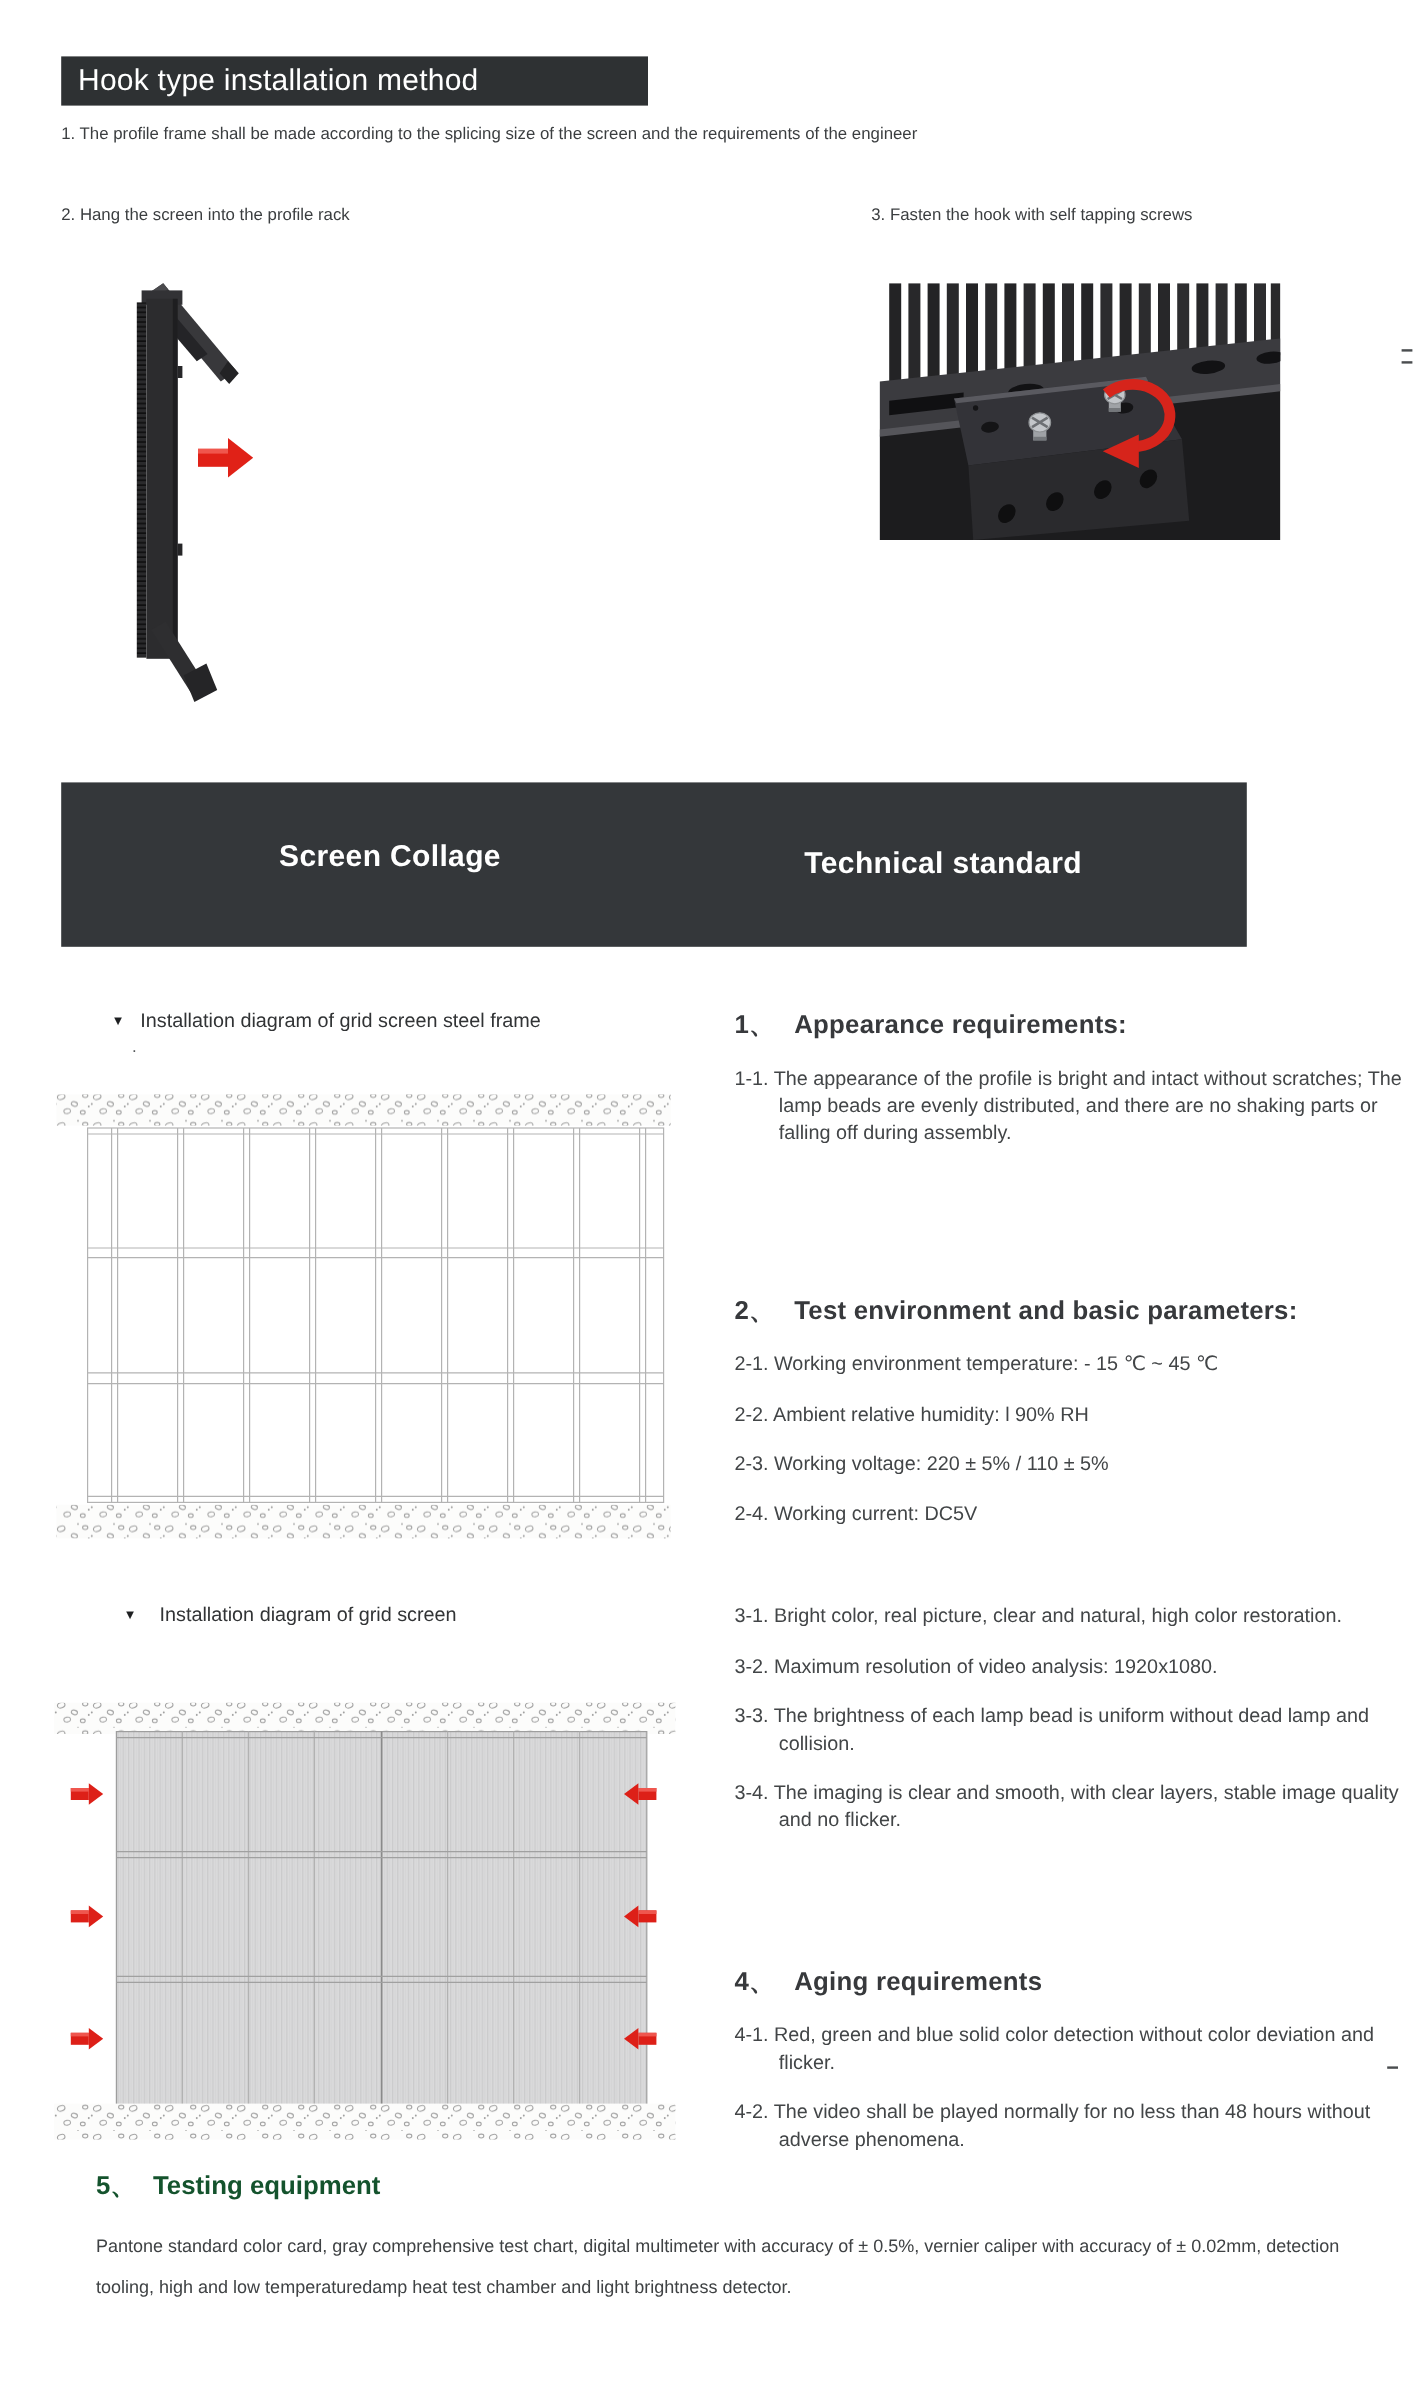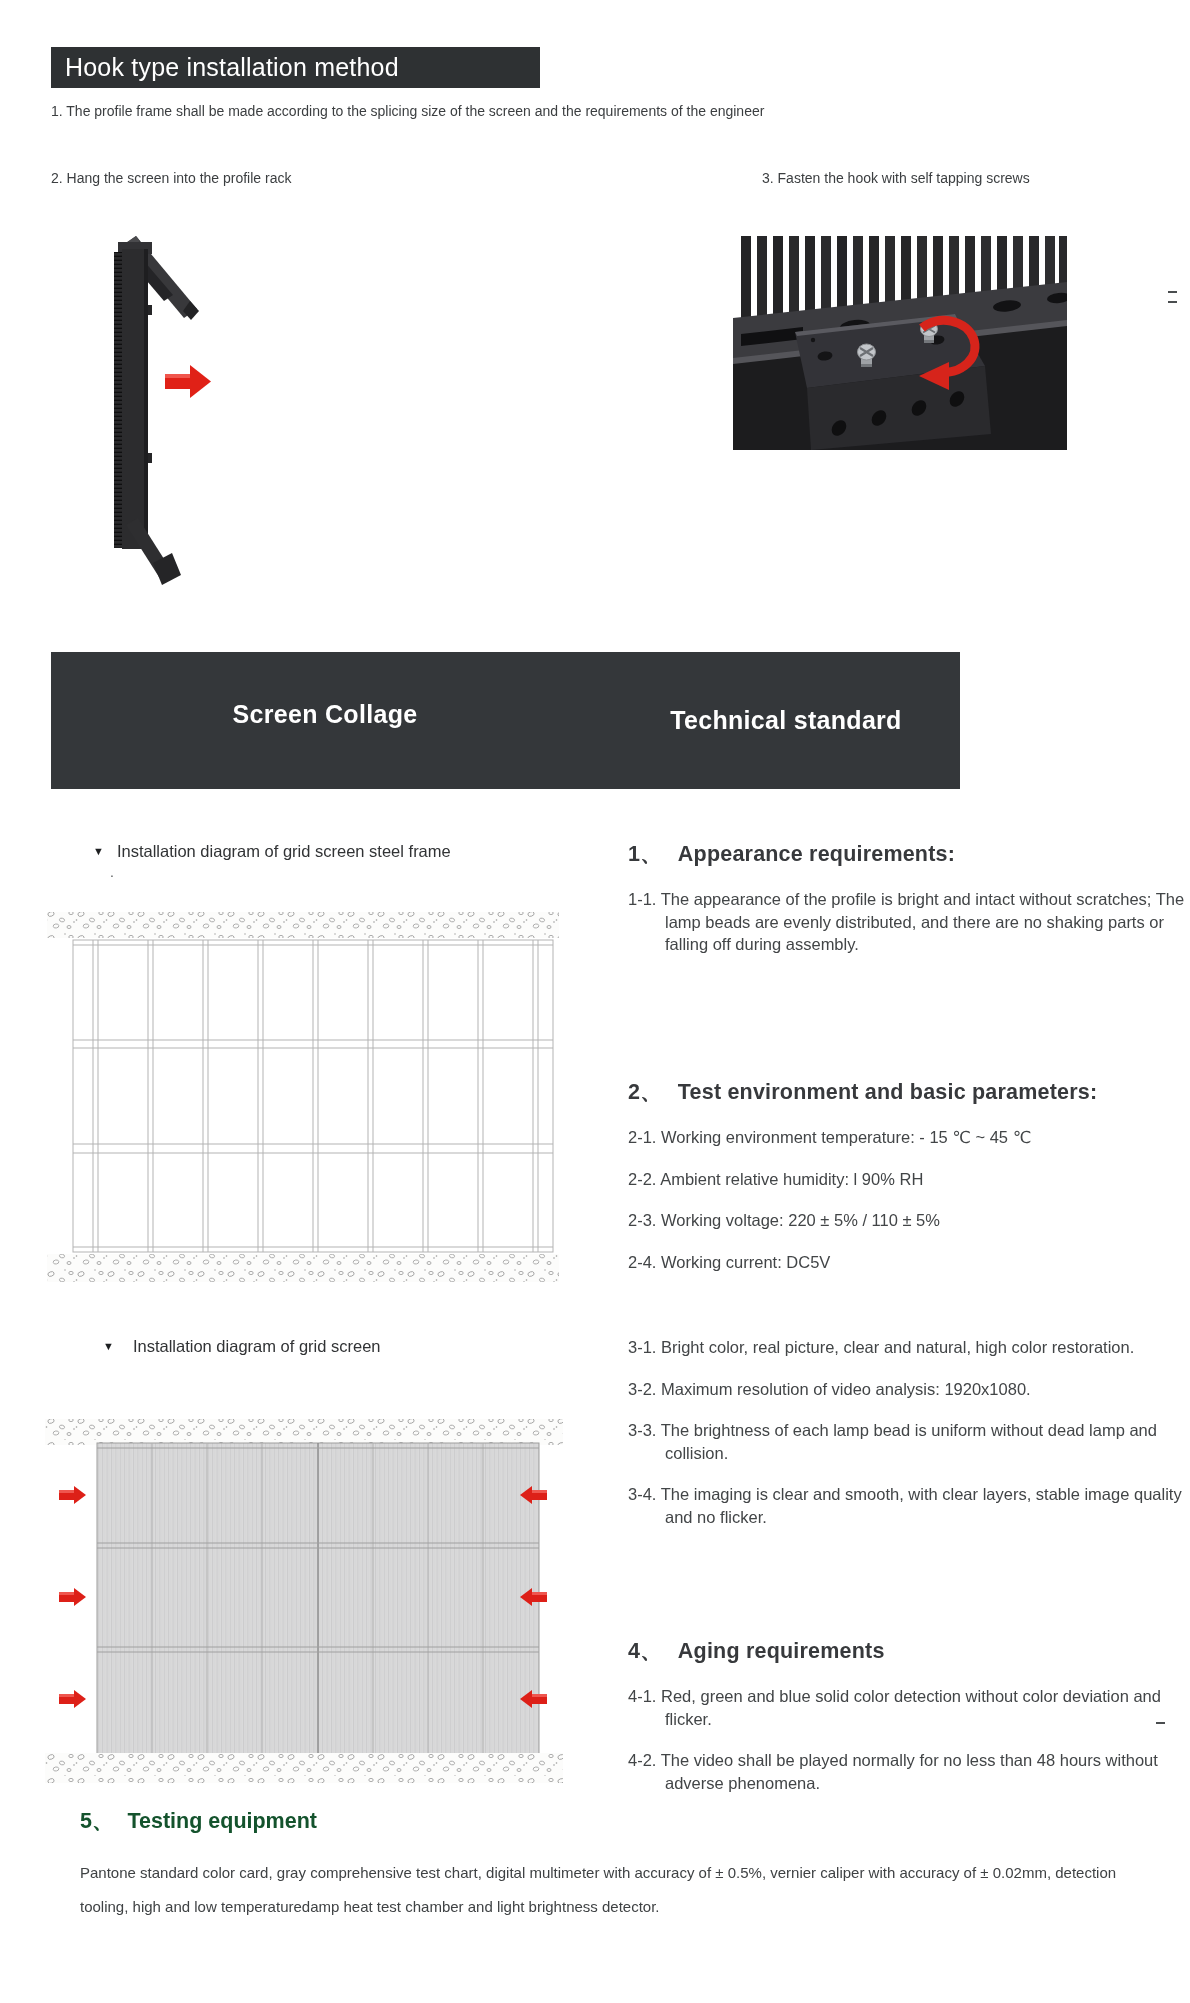--- a/index.html
+++ b/index.html
@@ -10,39 +10,39 @@
   .abs{position:absolute;}
   
   .title-bar{
     left:51px;top:47px;width:489px;height:41px;background:#2e3133;
     color:#ffffff;font-size:25px;line-height:41px;padding-left:14px;
     box-sizing:border-box;font-weight:400;letter-spacing:.2px;
   }
   .step-text{font-size:14px;color:#3b3e40;}
   .step1{left:51px;top:103px;width:1080px;}
   .step2{left:51px;top:170px;width:430px;}
-  .step3{left:762px;top:170px;width:420px;}
-  
-  .banner{left:51px;top:652px;width:909px;height:137px;background:#34373a;}
+  .step3{left:726px;top:170px;width:420px;}
+  
+  .banner{left:51px;top:652px;width:988px;height:137px;background:#34373a;}
   .banner-title{
     position:absolute;transform:translate(-50%,-50%);
     color:#ffffff;font-size:25px;font-weight:600;letter-spacing:.3px;white-space:nowrap;
   }
   .banner-title.left{left:274px;top:62px;}
   .banner-title.right{left:735px;top:68px;}
   
   .caption{font-size:16.5px;color:#313335;white-space:nowrap;}
   .caption .tri{font-size:11px;position:relative;top:-2px;color:#1d1f21;}
   .caption1{left:93px;top:842px;}
   .caption1 .tri{margin-right:13px;}
   .caption2{left:103px;top:1337px;}
   .caption2 .tri{margin-right:19px;}
   .caption-dot{left:110px;top:864px;font-size:14px;color:#55585a;}
   
-  .tech-section{position:absolute;left:628px;width:558px;}
+  .tech-section{position:absolute;left:612px;width:558px;}
   .t-head{margin:0 0 20px 0;font-size:21.5px;line-height:28px;font-weight:bold;color:#37393c;letter-spacing:.2px;}
   .t-head-num{margin-right:16px;}
   .t-item{margin:0 0 19px 0;font-size:16.5px;line-height:22.5px;color:#424547;padding-left:37px;text-indent:-37px;}
   .sec1{top:840px;} .sec2{top:1078px;} .sec3{top:1336px;} .sec4{top:1637px;}
   
   .testing-head{left:80px;top:1806px;font-size:21.5px;font-weight:bold;color:#14532d;}
   .testing-head .t-head-num{margin-right:14px;}
   .testing-para{left:80px;top:1856px;width:1064px;font-size:15px;line-height:33.5px;color:#3f4244;}
   
   .stray{background:#4a4d4f;width:9px;height:2px;}

